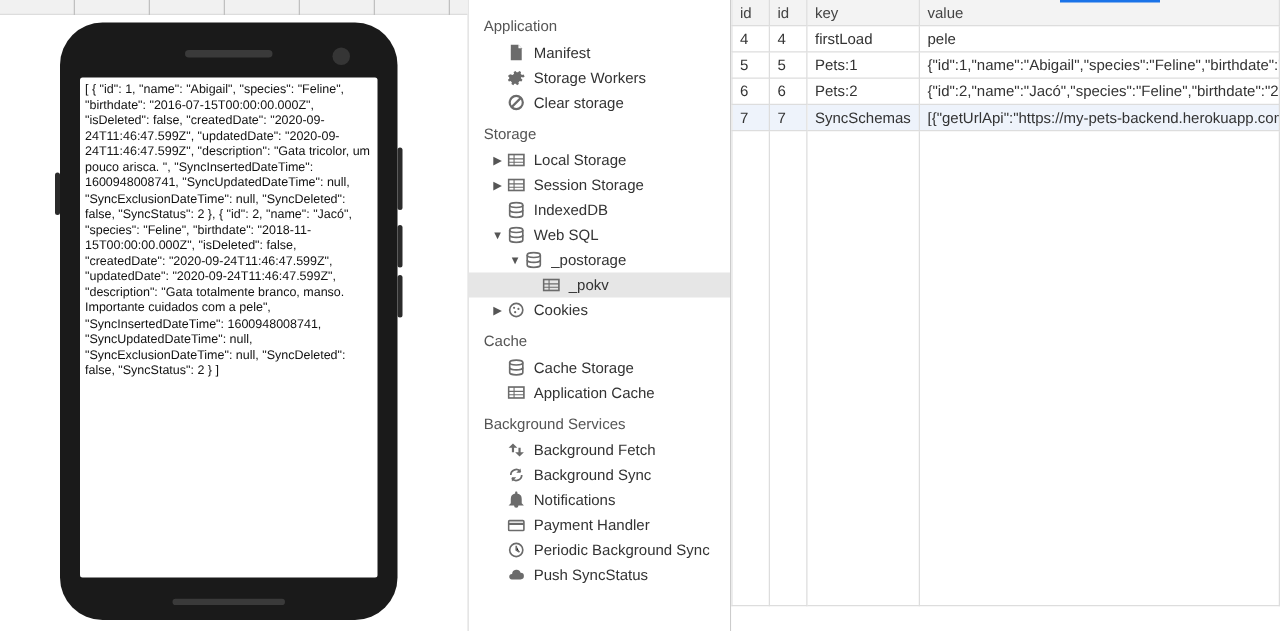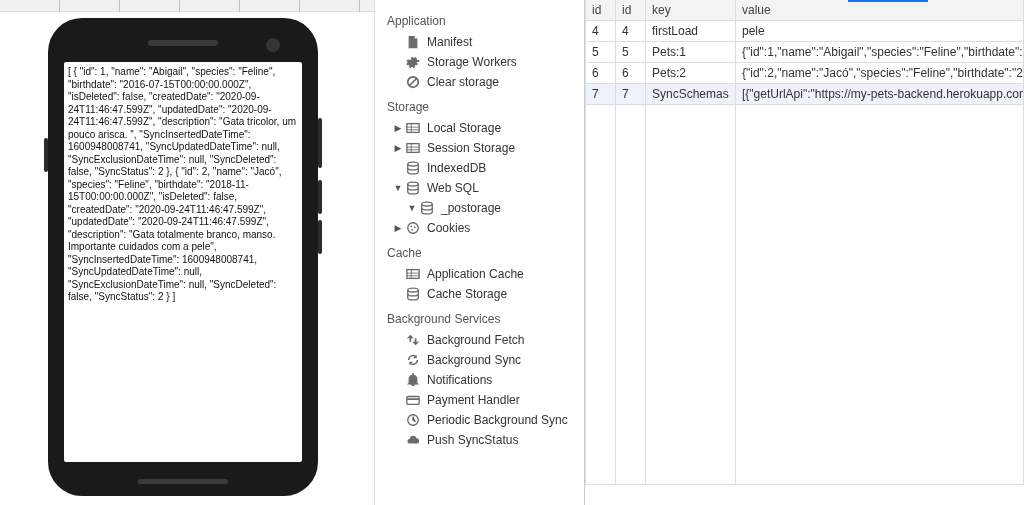--- a/index.html
+++ b/index.html
@@ -254,57 +254,69 @@
       <span class="tree-arrow">▼</span>
       <span class="tree-icon">
         <svg viewBox="0 0 16 16">
             <ellipse cx="8" cy="3.5" rx="6" ry="2.2" fill="none" stroke="currentColor" stroke-width="1.5"></ellipse>
             <path d="M2 3.5v9c0 1.2 2.7 2.2 6 2.2s6-1 6-2.2v-9" fill="none" stroke="currentColor" stroke-width="1.5"></path>
             <path d="M2 8c0 1.2 2.7 2.2 6 2.2s6-1 6-2.2" fill="none" stroke="currentColor" stroke-width="1.5"></path>
           </svg>
       </span>
       <span class="tree-label">_postorage</span>
     </div>
+    <div class="tree-row depth-3 selected">
+      <span class="tree-arrow"></span>
+      <span class="tree-icon">
+        <svg viewBox="0 0 16 16">
+            <rect x="1" y="3" width="14" height="10" fill="none" stroke="currentColor" stroke-width="1.5"></rect>
+            <line x1="1" y1="7" x2="15" y2="7" stroke="currentColor"></line>
+            <line x1="1" y1="10" x2="15" y2="10" stroke="currentColor"></line>
+            <line x1="6" y1="3" x2="6" y2="13" stroke="currentColor"></line>
+          </svg>
+      </span>
+      <span class="tree-label">_pokv</span>
+    </div>
     <div class="tree-row depth-1">
       <span class="tree-arrow">▶</span>
       <span class="tree-icon">
         <svg viewBox="0 0 16 16">
             <circle cx="8" cy="8" r="6" fill="none" stroke="currentColor" stroke-width="1.5"></circle>
             <circle cx="6" cy="6" r="1" fill="currentColor"></circle>
             <circle cx="10" cy="7" r="1" fill="currentColor"></circle>
             <circle cx="7" cy="10" r="1" fill="currentColor"></circle>
           </svg>
       </span>
       <span class="tree-label">Cookies</span>
     </div>
 
     <div class="panel-group-title">Cache</div>
 
     <div class="tree-row depth-1">
       <span class="tree-arrow"></span>
       <span class="tree-icon">
         <svg viewBox="0 0 16 16">
+            <ellipse cx="8" cy="3.5" rx="6" ry="2.2" fill="none" stroke="currentColor" stroke-width="1.5"></ellipse>
+            <path d="M2 3.5v9c0 1.2 2.7 2.2 6 2.2s6-1 6-2.2v-9" fill="none" stroke="currentColor" stroke-width="1.5"></path>
+            <path d="M2 8c0 1.2 2.7 2.2 6 2.2s6-1 6-2.2" fill="none" stroke="currentColor" stroke-width="1.5"></path>
+          </svg>
+      </span>
+      <span class="tree-label">Cache Storage</span>
+    </div>
+    <div class="tree-row depth-1">
+      <span class="tree-arrow"></span>
+      <span class="tree-icon">
+        <svg viewBox="0 0 16 16">
             <rect x="1" y="3" width="14" height="10" fill="none" stroke="currentColor" stroke-width="1.5"></rect>
             <line x1="1" y1="7" x2="15" y2="7" stroke="currentColor"></line>
             <line x1="1" y1="10" x2="15" y2="10" stroke="currentColor"></line>
             <line x1="6" y1="3" x2="6" y2="13" stroke="currentColor"></line>
           </svg>
       </span>
       <span class="tree-label">Application Cache</span>
-    </div>
-    <div class="tree-row depth-1">
-      <span class="tree-arrow"></span>
-      <span class="tree-icon">
-        <svg viewBox="0 0 16 16">
-            <ellipse cx="8" cy="3.5" rx="6" ry="2.2" fill="none" stroke="currentColor" stroke-width="1.5"></ellipse>
-            <path d="M2 3.5v9c0 1.2 2.7 2.2 6 2.2s6-1 6-2.2v-9" fill="none" stroke="currentColor" stroke-width="1.5"></path>
-            <path d="M2 8c0 1.2 2.7 2.2 6 2.2s6-1 6-2.2" fill="none" stroke="currentColor" stroke-width="1.5"></path>
-          </svg>
-      </span>
-      <span class="tree-label">Cache Storage</span>
     </div>
 
     <div class="panel-group-title">Background Services</div>
 
     <div class="tree-row depth-1">
       <span class="tree-arrow"></span>
       <span class="tree-icon">
         <svg viewBox="0 0 16 16">
             <path fill="currentColor" d="M5 2l-4 4h3v4h2V6h3zM11 14l4-4h-3V6h-2v4H7z"></path>
           </svg>

